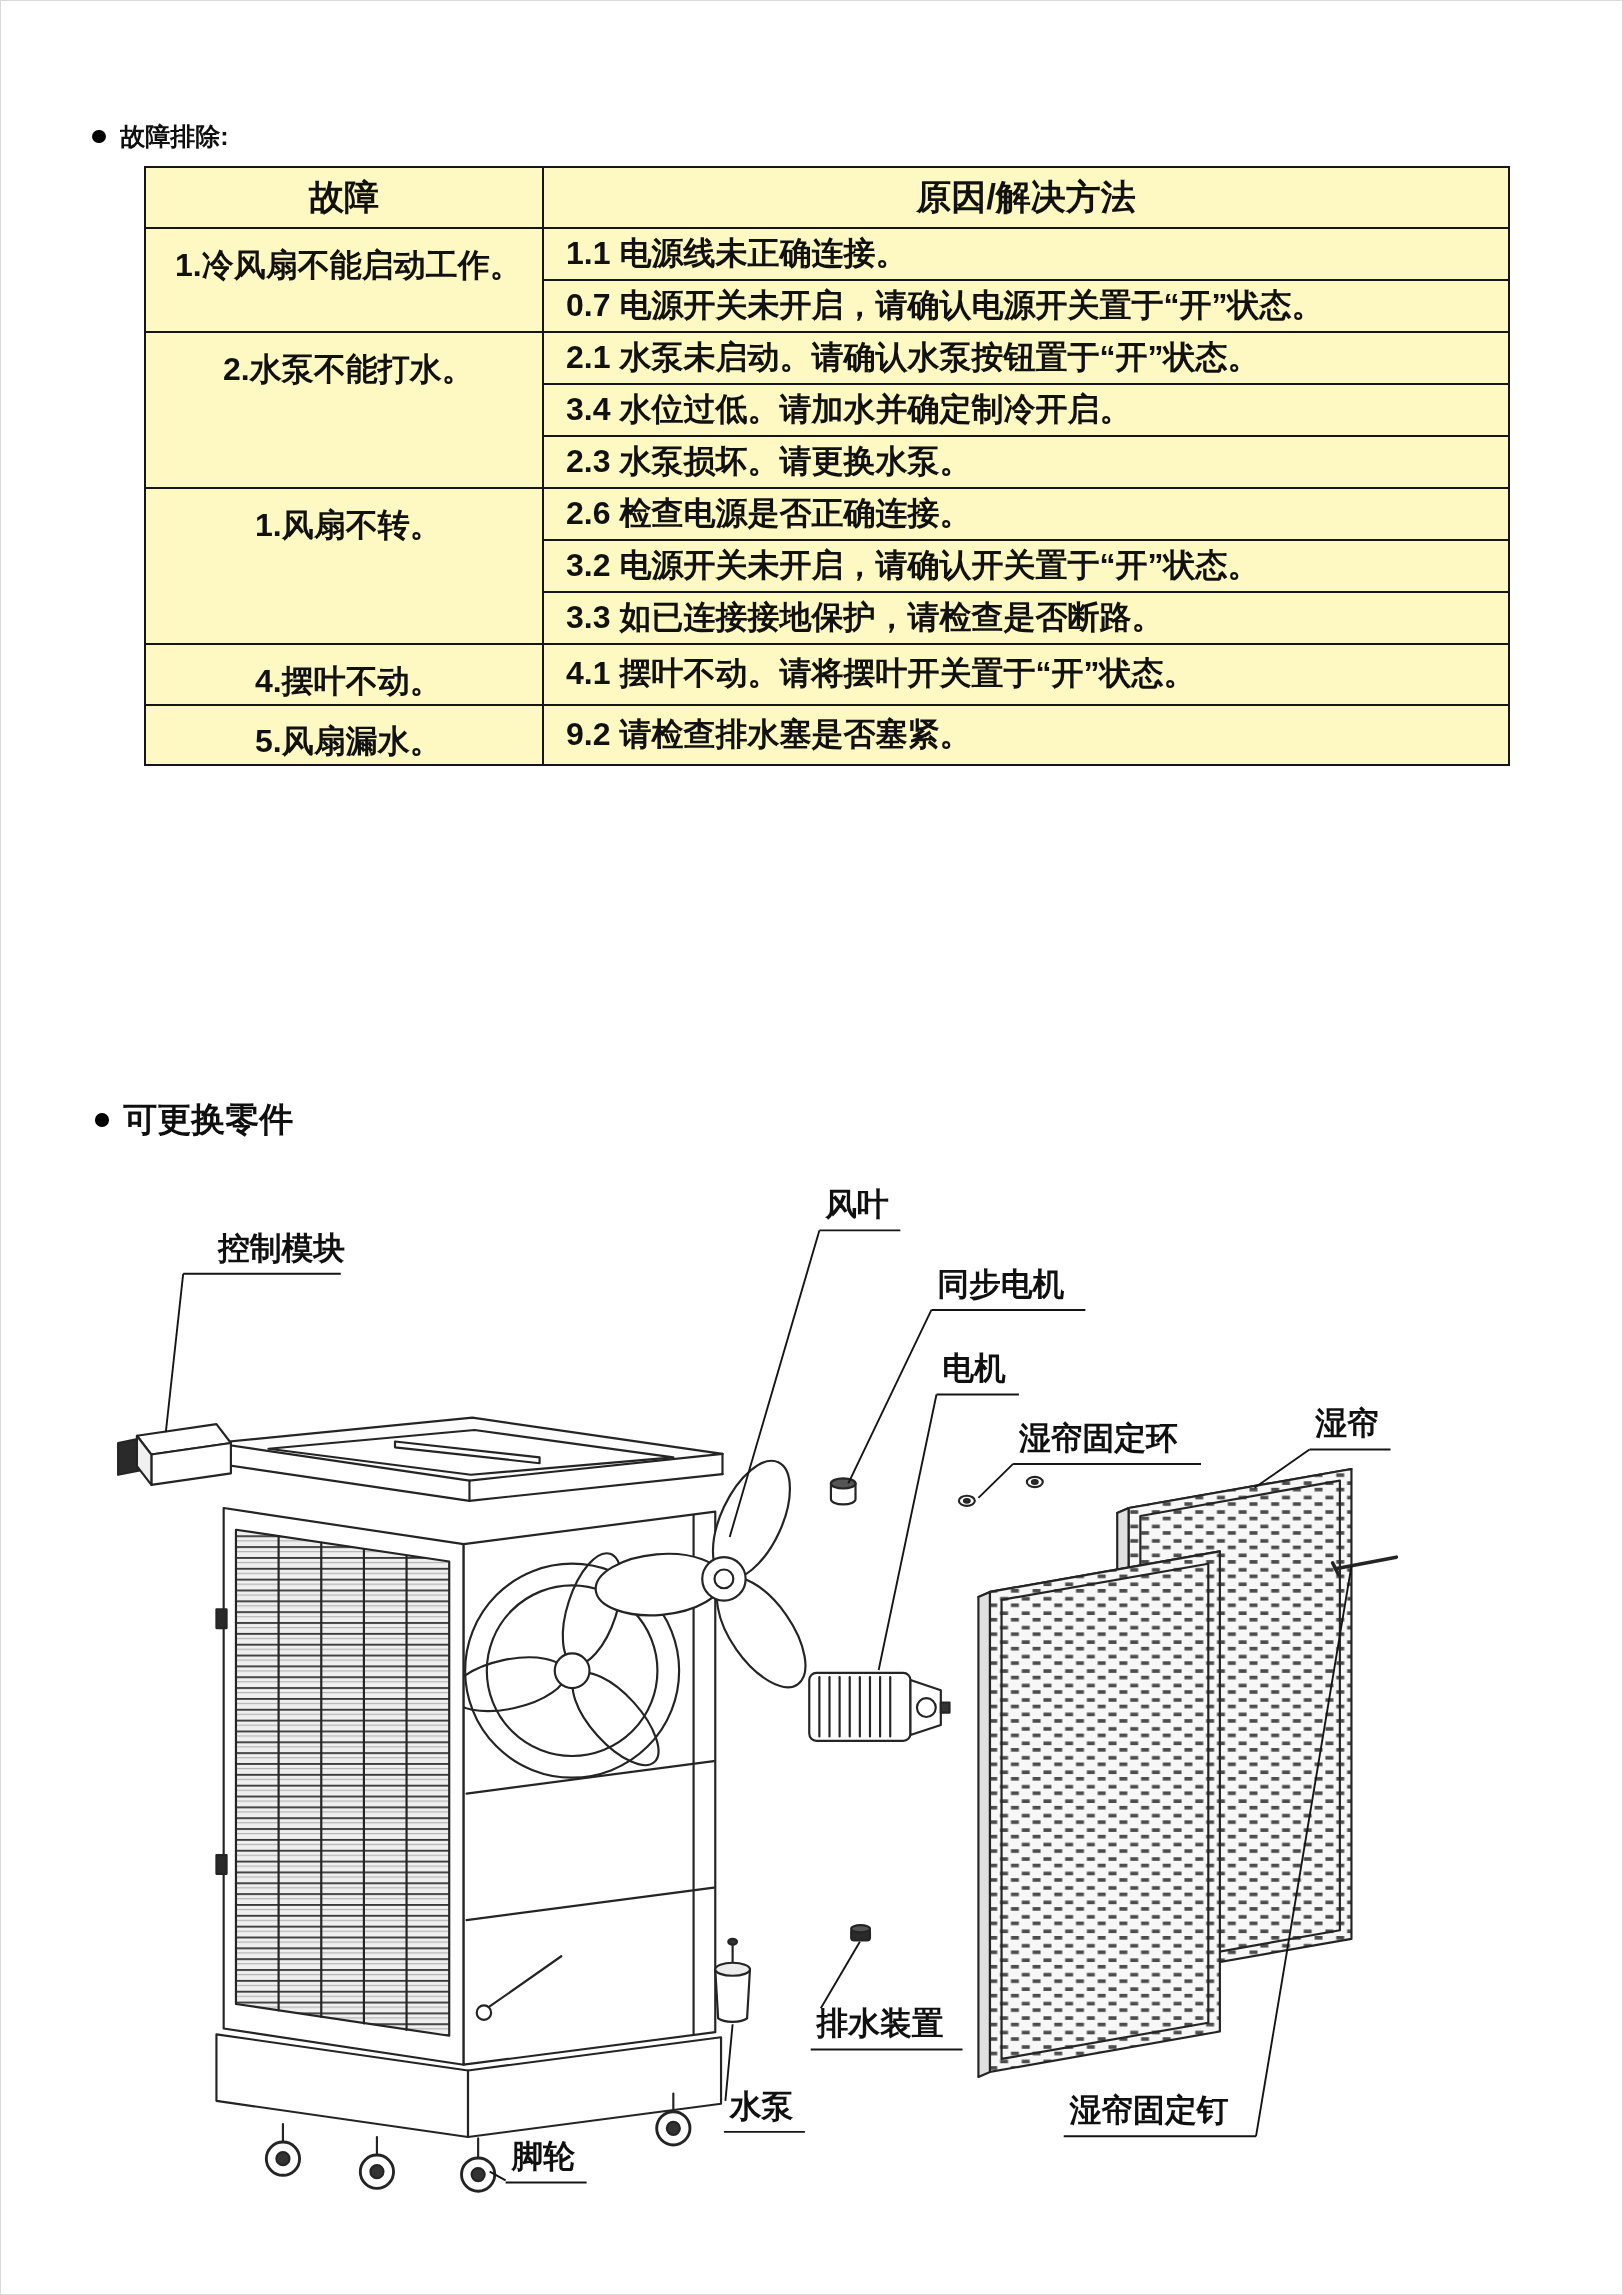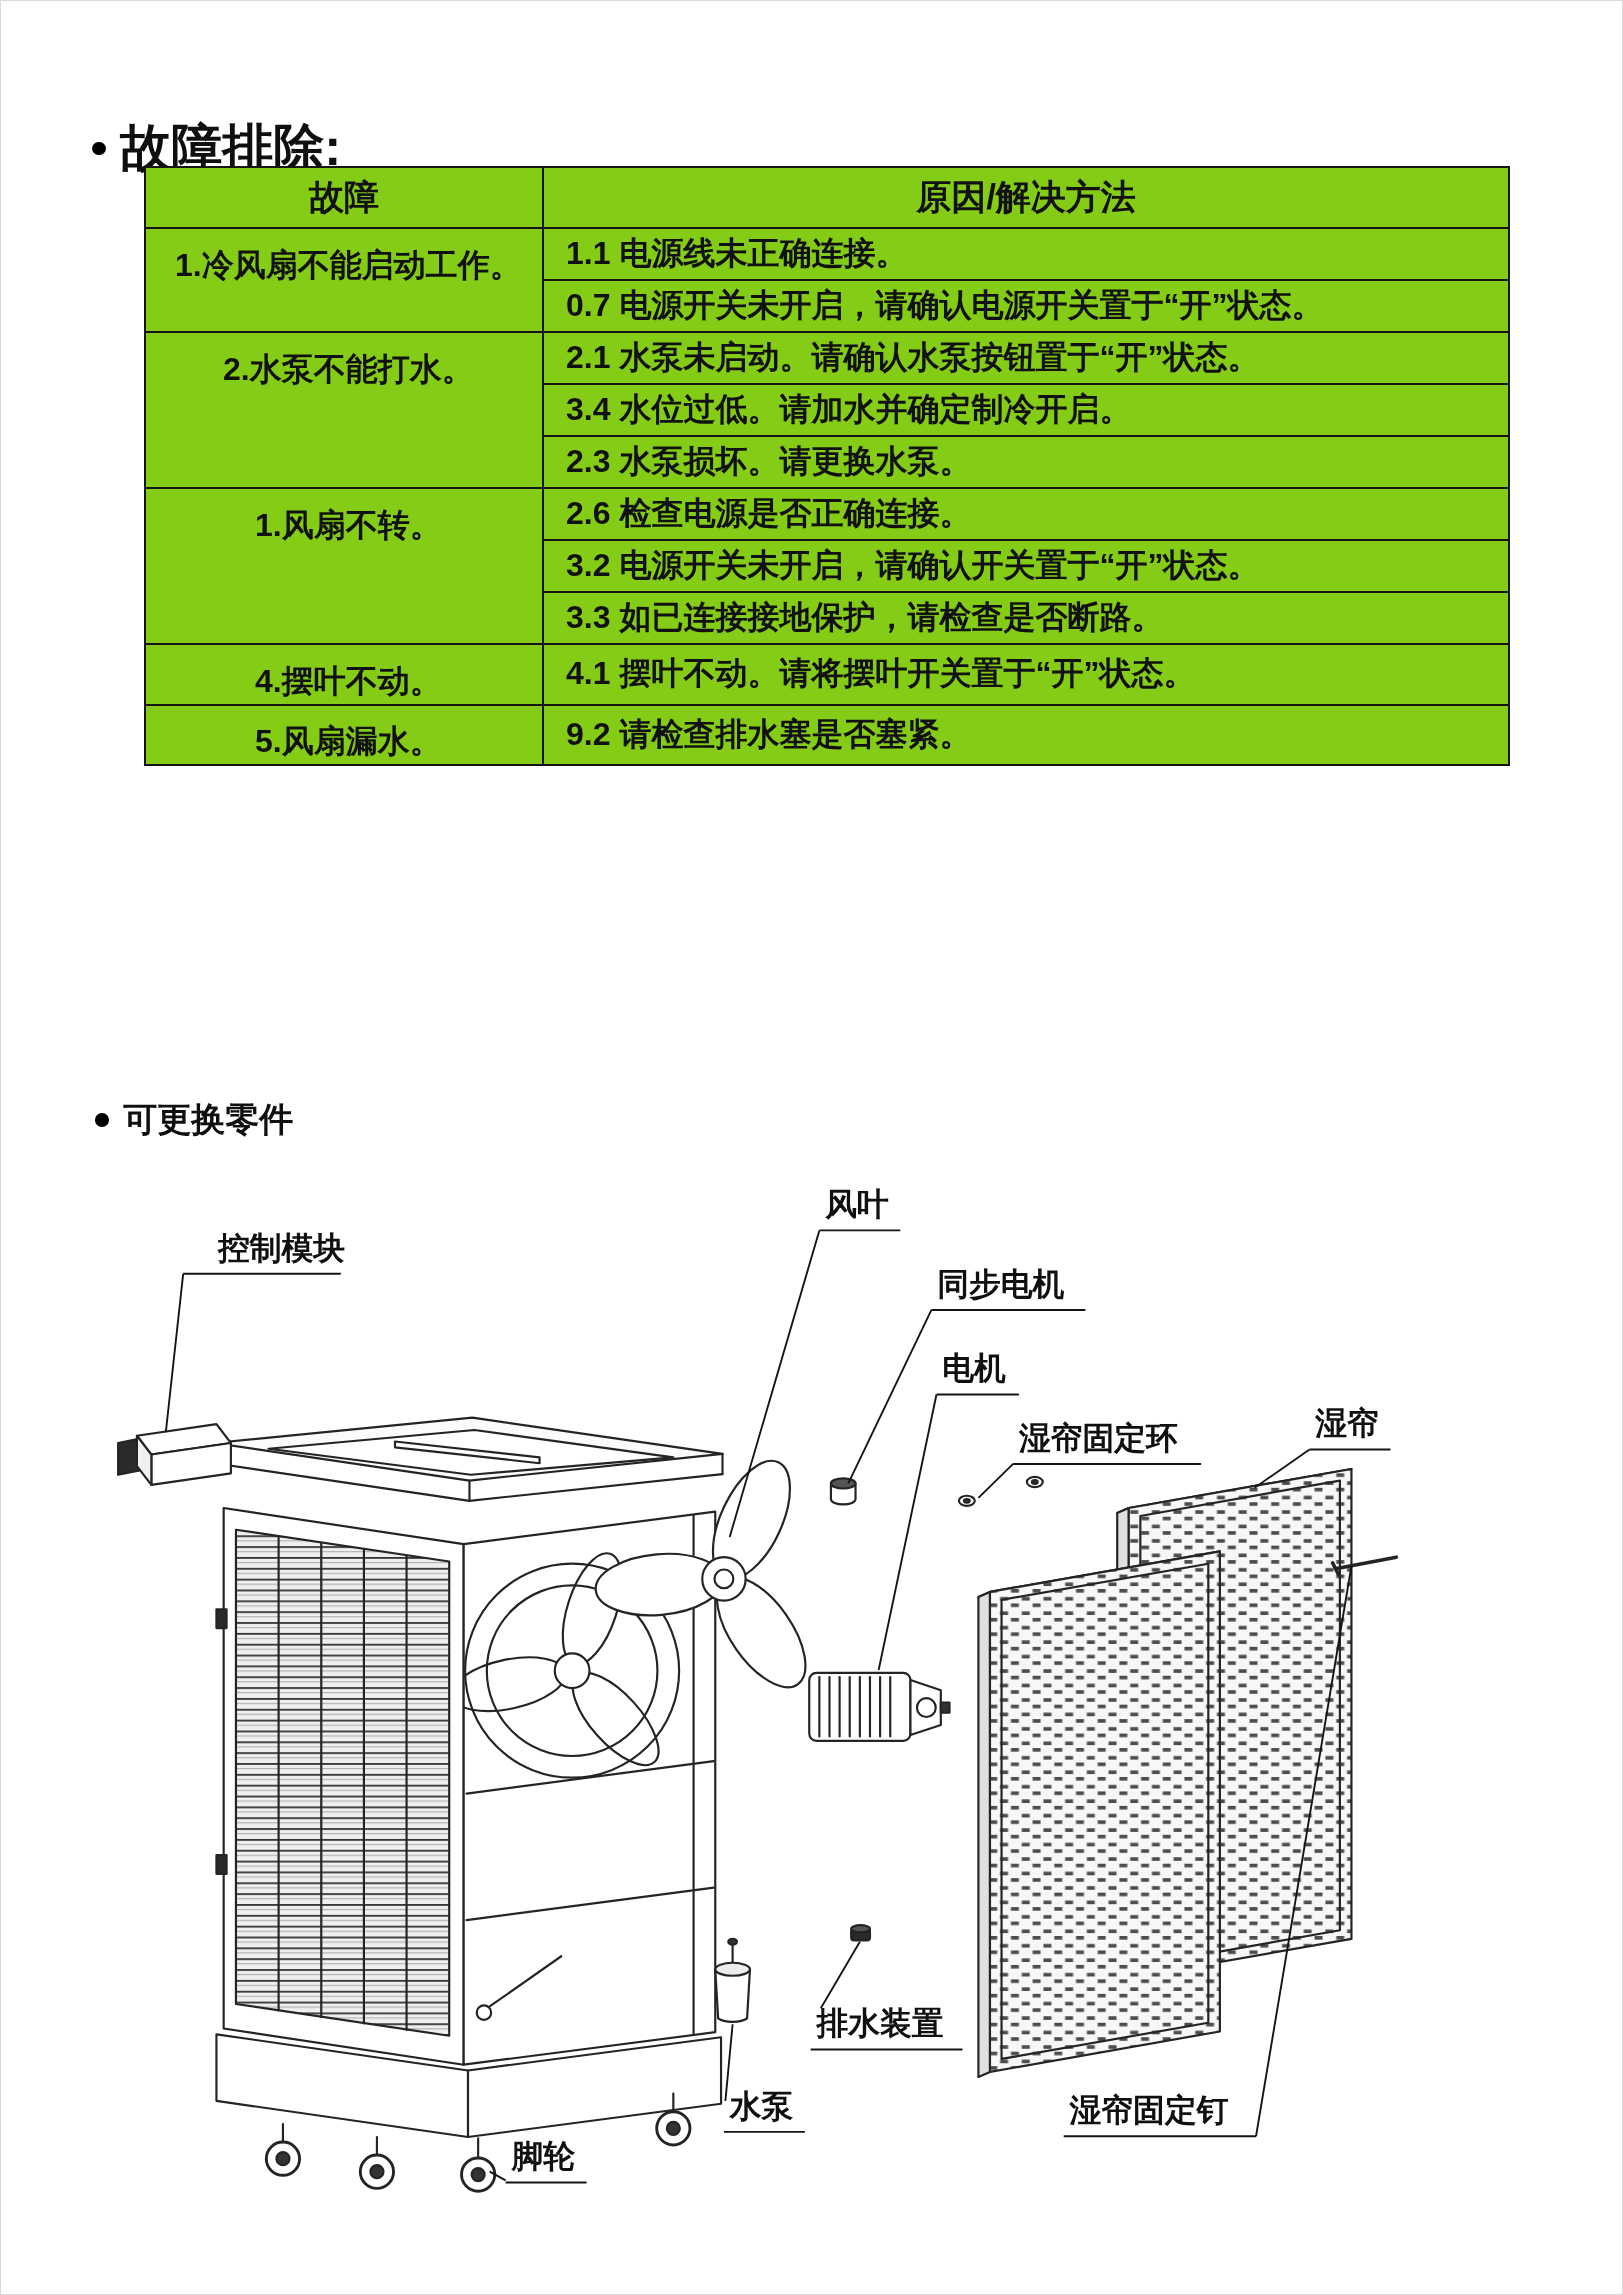--- a/index.html
+++ b/index.html
@@ -4,26 +4,26 @@
 <style>
   html,body{margin:0;padding:0}
   body{
     width:1623px;height:2295px;position:relative;background:#ffffff;
     font-family:"Liberation Sans","DejaVu Sans",sans-serif;color:#111;
   }
   .page{position:absolute;inset:0;background:#fff;border:0.7px solid #d9d9d9;box-sizing:border-box}
 
   .heading{position:absolute;display:flex;align-items:center;gap:14.5px;font-weight:700;color:#0f0f0f}
   .heading .bullet{width:13.7px;height:13.7px;border-radius:50%;background:#000;flex:0 0 auto}
-  #heading-trouble{left:91px;top:113px;font-size:51px}
+  #heading-trouble{left:91px;top:119px;font-size:25px}
   #heading-parts{left:94px;top:1096px;font-size:34px}
 
   table.trouble{
     position:absolute;left:143px;top:165px;width:1366px;
-    border-collapse:collapse;table-layout:fixed;background:#84cc16;
+    border-collapse:collapse;table-layout:fixed;background:#fef9c3;
   }
   table.trouble th, table.trouble td{border:2.2px solid #161616;box-sizing:border-box}
   table.trouble th{font-size:35px;font-weight:700;height:61px;text-align:center;padding:0}
   td.fault{
     font-size:32px;font-weight:600;vertical-align:top;
     padding:14.5px 5.8px 0 14.5px;white-space:nowrap;overflow:hidden;text-align:center;
   }
   td.sol{
     font-size:32px;font-weight:600;height:52px;vertical-align:middle;
     padding:0 5.8px 0 22px;white-space:nowrap;overflow:hidden;

